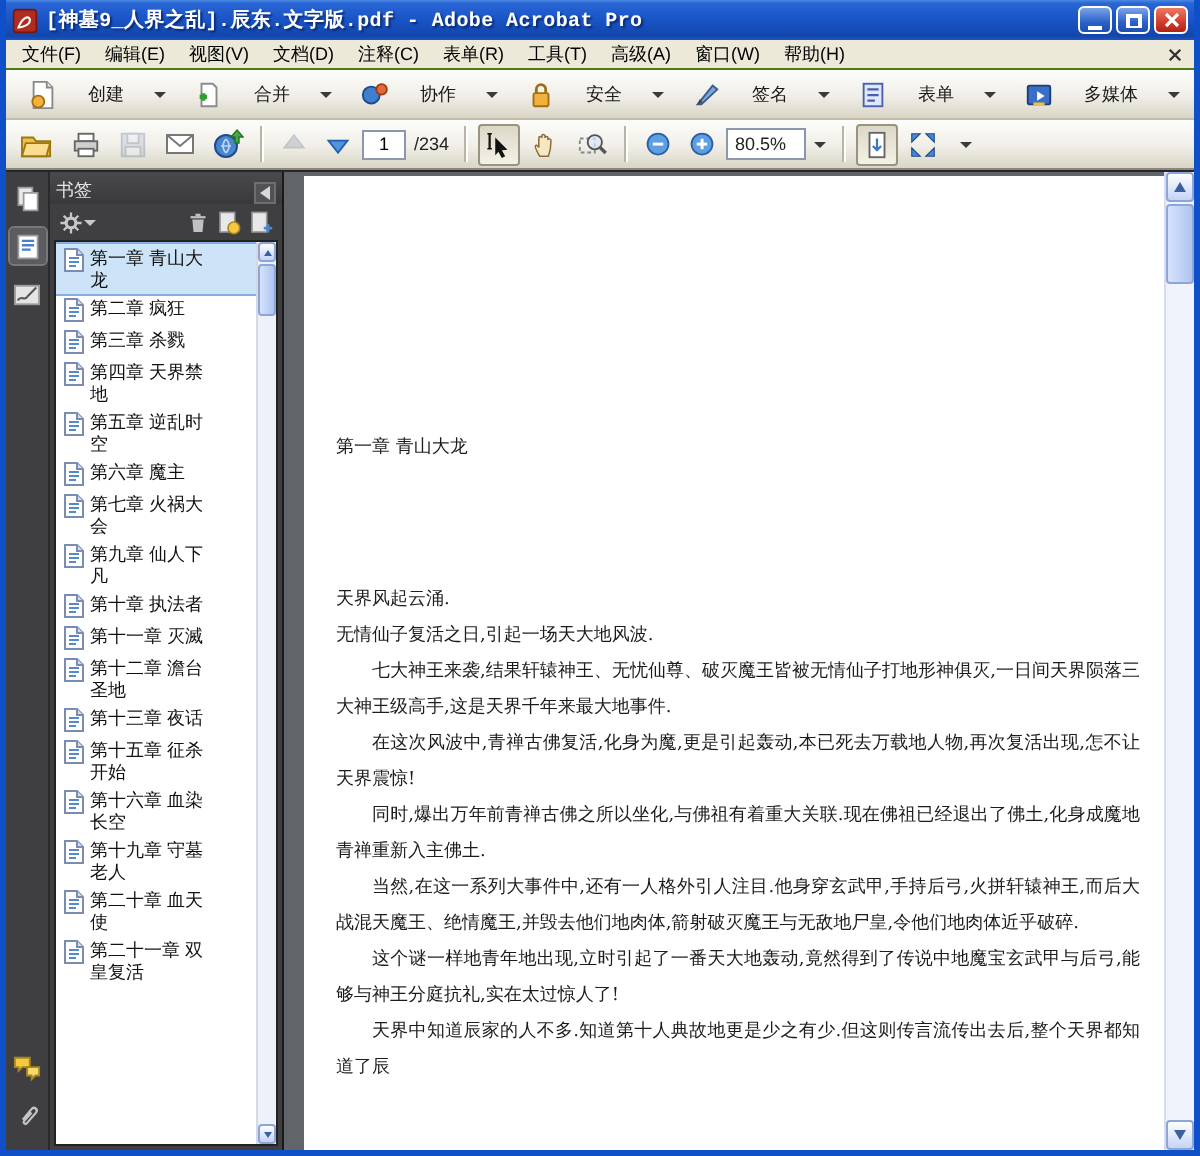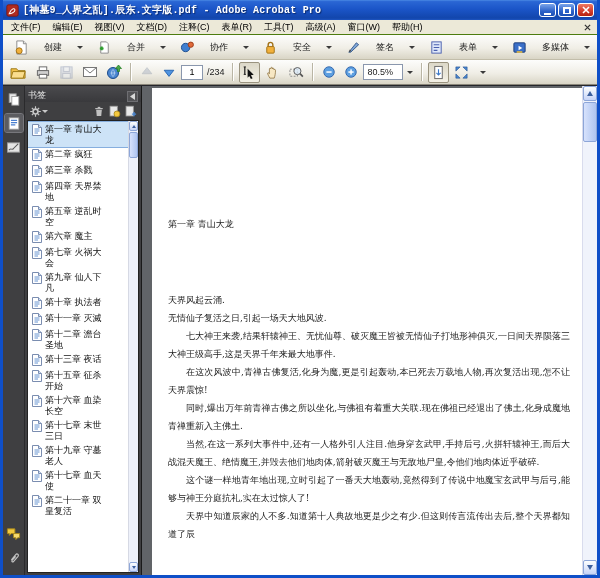--- a/index.html
+++ b/index.html
@@ -514,37 +514,29 @@
                 <path d="M2.5 5h5M2.5 7h5M2.5 9h3.5" stroke="#5588cc" stroke-width=".9"></path>
               </svg>
               <span class="bm-label">第十六章 血染长空</span>
             </div>
           <div class="bm-item">
               <svg class="bm-page-icon" width="10" height="12" viewBox="0 0 10 12">
                 <path d="M.5.5h6l3 3v8H.5z" fill="#fff" stroke="#7a8db0"></path>
                 <path d="M6.5.5v3h3" fill="#cfe0f5" stroke="#7a8db0"></path>
                 <path d="M2.5 5h5M2.5 7h5M2.5 9h3.5" stroke="#5588cc" stroke-width=".9"></path>
               </svg>
-              <span class="bm-label">第十七章 末世三日</span>
-            </div>
-          <div class="bm-item">
-              <svg class="bm-page-icon" width="10" height="12" viewBox="0 0 10 12">
-                <path d="M.5.5h6l3 3v8H.5z" fill="#fff" stroke="#7a8db0"></path>
-                <path d="M6.5.5v3h3" fill="#cfe0f5" stroke="#7a8db0"></path>
-                <path d="M2.5 5h5M2.5 7h5M2.5 9h3.5" stroke="#5588cc" stroke-width=".9"></path>
-              </svg>
               <span class="bm-label">第十九章 守墓老人</span>
             </div>
           <div class="bm-item">
               <svg class="bm-page-icon" width="10" height="12" viewBox="0 0 10 12">
                 <path d="M.5.5h6l3 3v8H.5z" fill="#fff" stroke="#7a8db0"></path>
                 <path d="M6.5.5v3h3" fill="#cfe0f5" stroke="#7a8db0"></path>
                 <path d="M2.5 5h5M2.5 7h5M2.5 9h3.5" stroke="#5588cc" stroke-width=".9"></path>
               </svg>
-              <span class="bm-label">第十七章 血天使</span>
+              <span class="bm-label">第二十章 血天使</span>
             </div>
           <div class="bm-item">
               <svg class="bm-page-icon" width="10" height="12" viewBox="0 0 10 12">
                 <path d="M.5.5h6l3 3v8H.5z" fill="#fff" stroke="#7a8db0"></path>
                 <path d="M6.5.5v3h3" fill="#cfe0f5" stroke="#7a8db0"></path>
                 <path d="M2.5 5h5M2.5 7h5M2.5 9h3.5" stroke="#5588cc" stroke-width=".9"></path>
               </svg>
               <span class="bm-label">第二十一章 双皇复活</span>
             </div>
 

